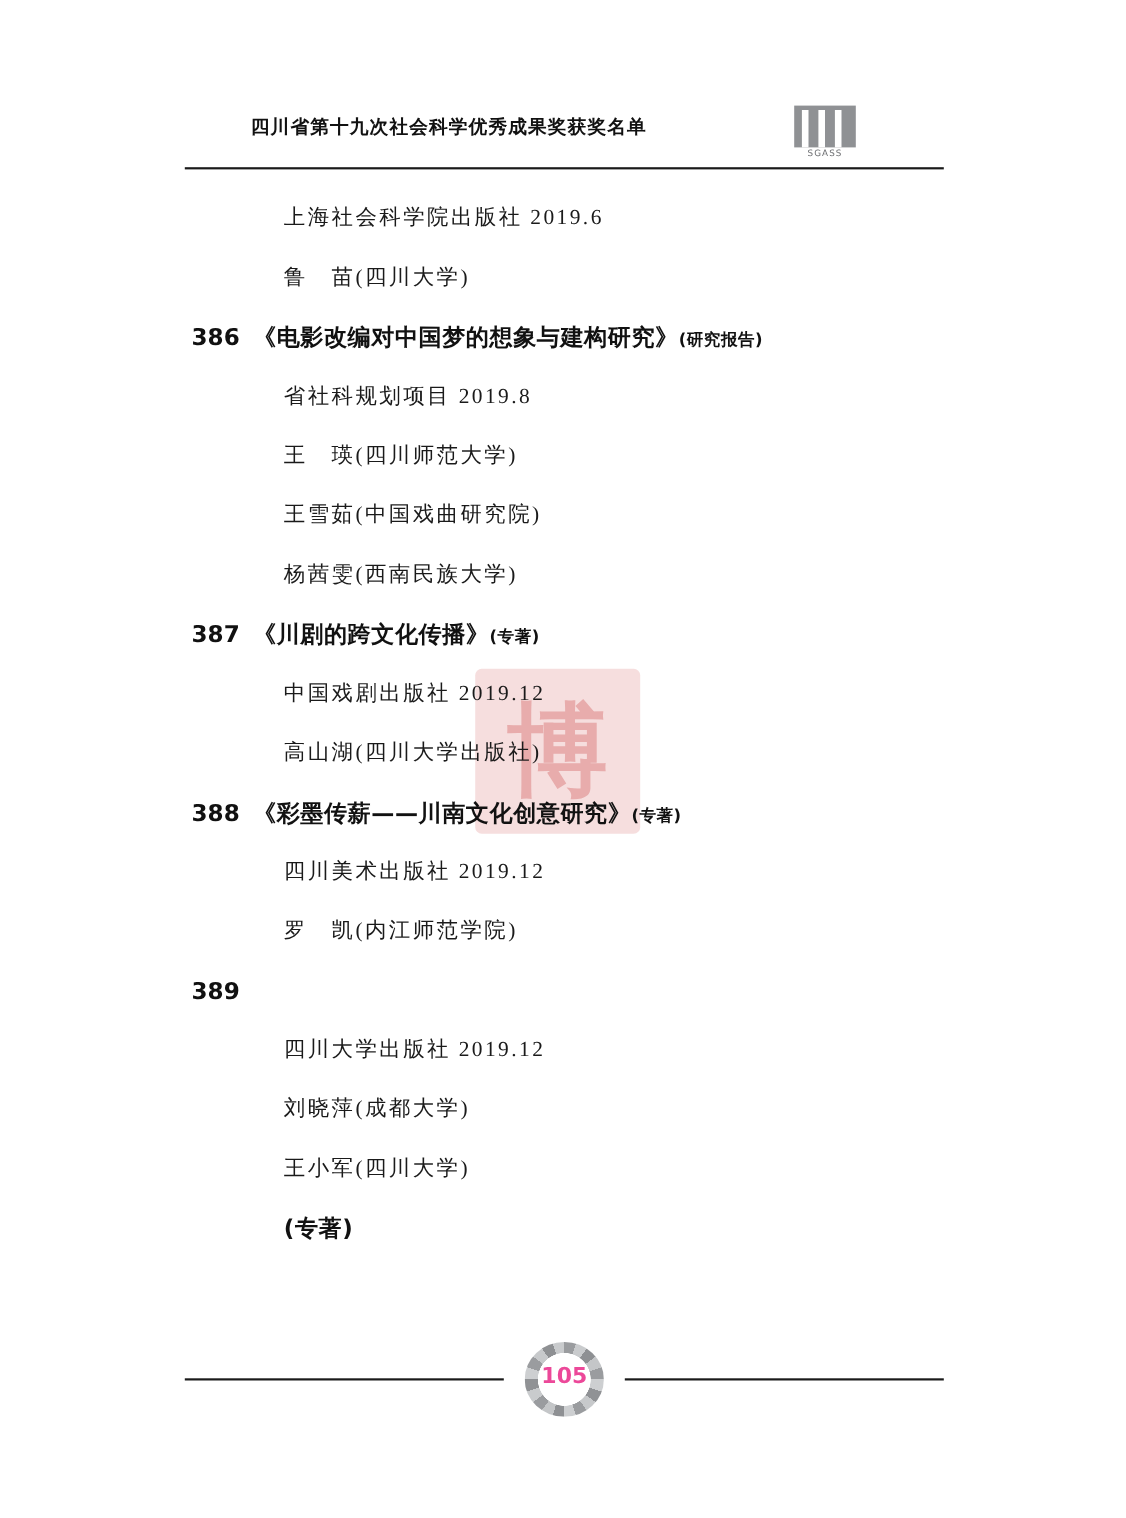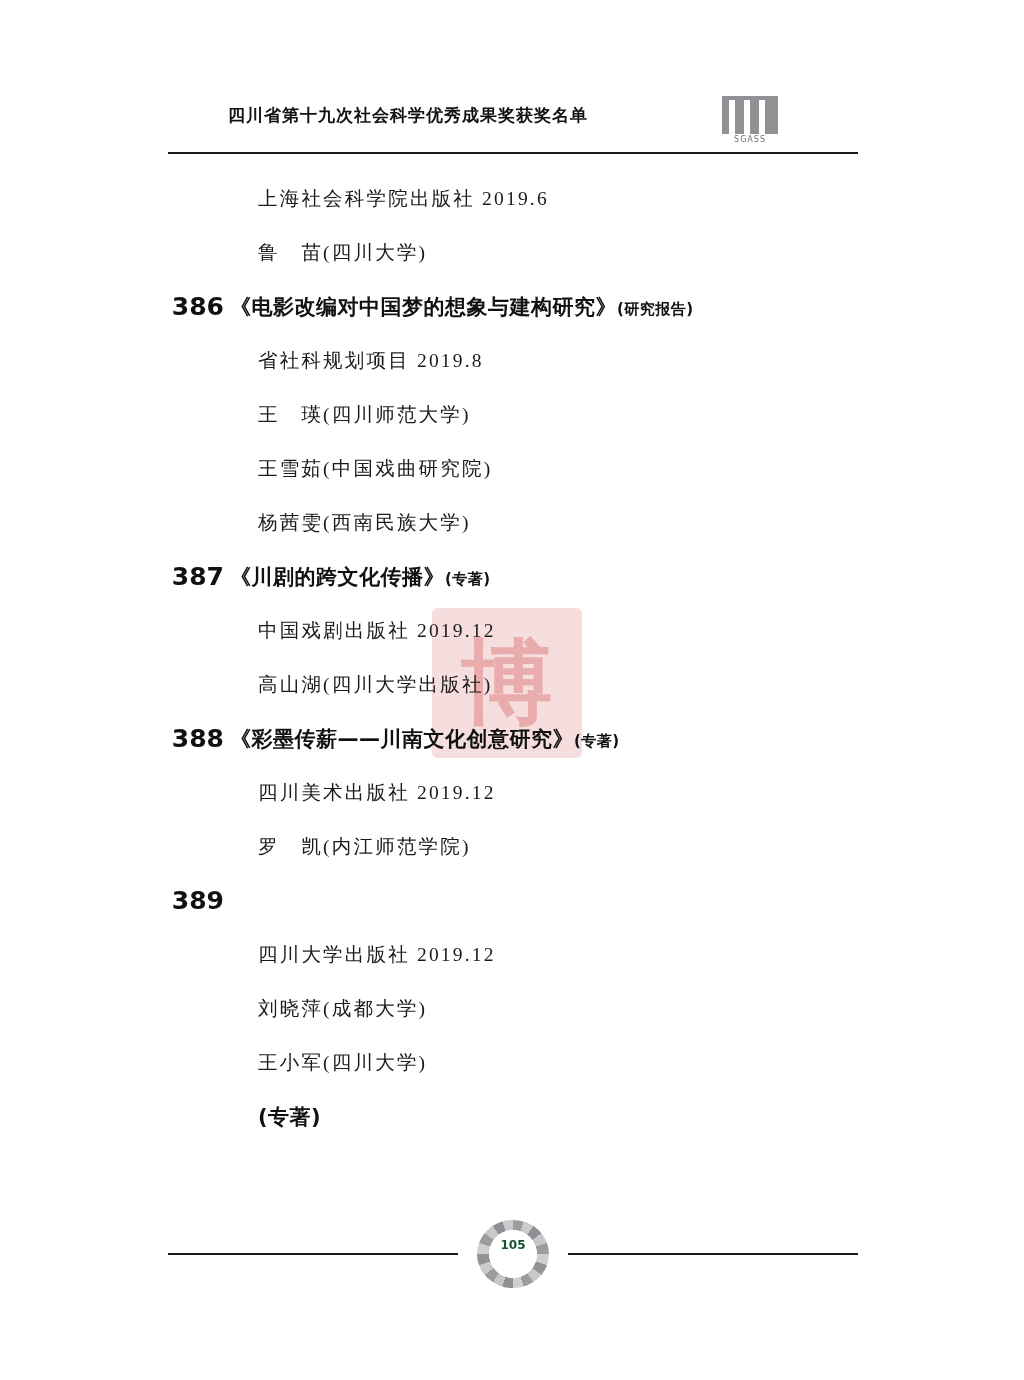--- a/index.html
+++ b/index.html
@@ -113,23 +113,23 @@
     height: 54px;
     line-height: 54px;
     white-space: nowrap;
   }
 
   .idx {
     position: absolute;
     left: 0;
     top: 0;
     width: 56px;
-    text-align: right;
-    font-family: "DejaVu Sans", "Liberation Sans", sans-serif;
-    font-size: 25px;
+    text-align: center;
+    font-family: "DejaVu Sans", "Liberation Sans", sans-serif;
+    font-size: 21px;
     font-weight: 700;
     color: #111;
   }
 
   .title {
     position: absolute;
     left: 62px;
     top: 0;
     font-family: "DejaVu Sans", "Liberation Sans", sans-serif;
     font-size: 21px;
@@ -228,23 +228,23 @@
                      #cdcfd1 270deg 288deg, #9a9c9f 288deg 306deg, #c7c9cb 306deg 324deg,
                      #8e9093 324deg 342deg, #c9cbcd 342deg 360deg);
   }
   .badge-num {
     position: absolute;
     left: 0;
     top: 22px;
     width: 100px;
     text-align: center;
     font-family: "DejaVu Sans", "Liberation Sans", sans-serif;
-    font-size: 12px;
-    font-weight: 700;
-    color: #14532d;
+    font-size: 20px;
+    font-weight: 700;
+    color: #ec4899;
   }
 </style>
 </head>
 <body>
 
 <div class="page">
 
   <div class="header">
     <div class="header-title">四川省第十九次社会科学优秀成果奖获奖名单</div>
     <div class="header-logo">

